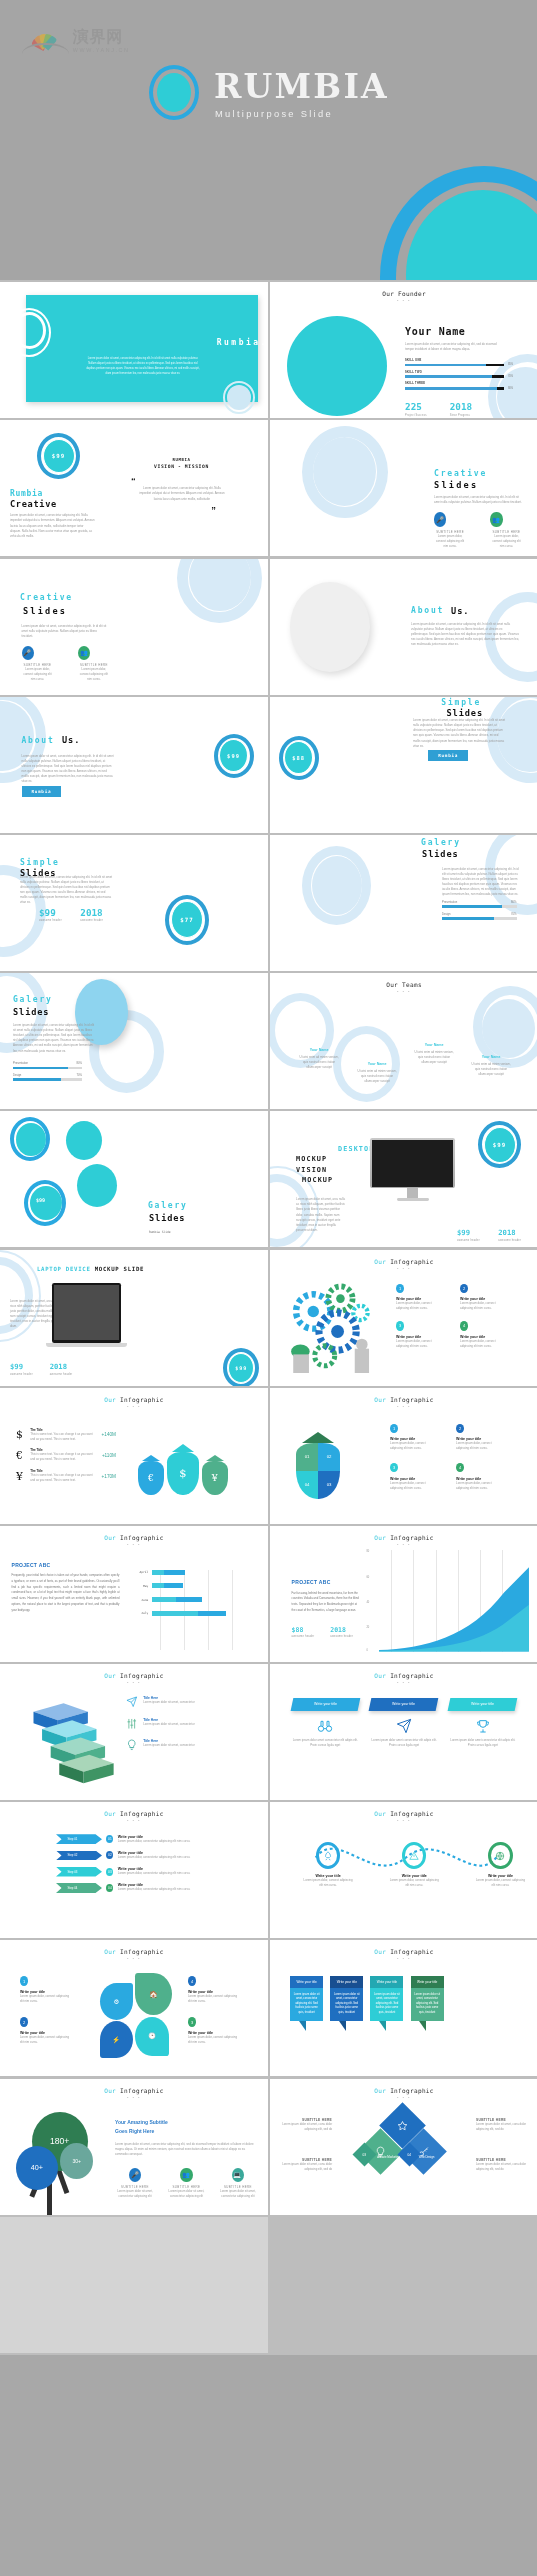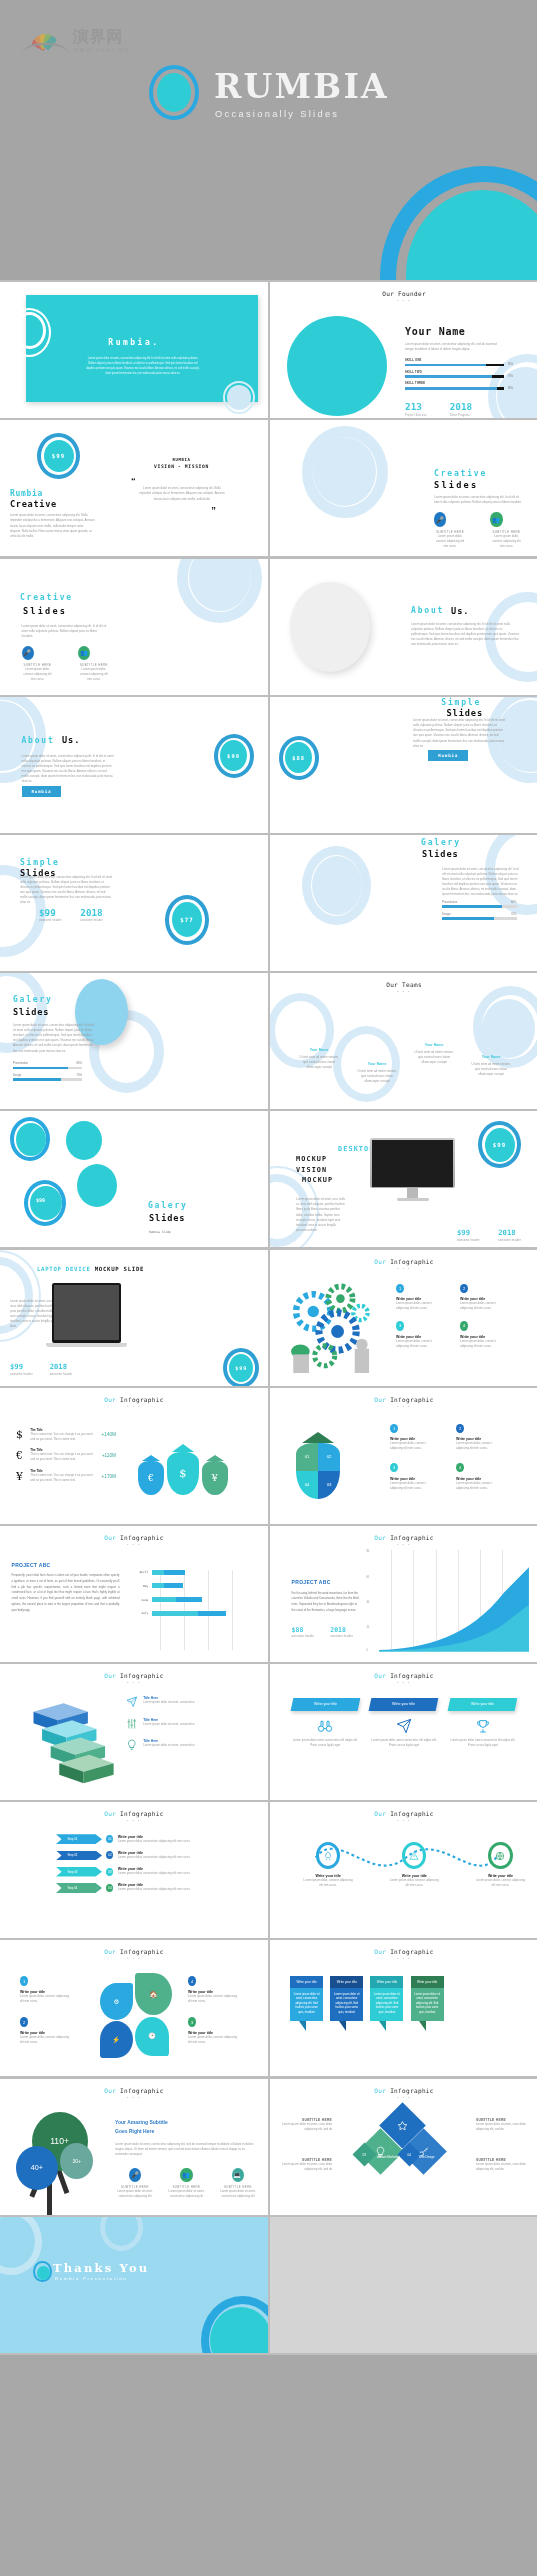--- a/index.html
+++ b/index.html
@@ -186,34 +186,34 @@
         <span class="wm-arc"></span>
       </div>
       <div>
         <div class="wm-text">演界网</div>
         <div class="wm-url">WWW.YANJ.CN</div>
       </div>
     </div>
 
     <div class="hero-ring"></div>
     <div class="hero-title">RUMBIA</div>
-    <div class="hero-sub">Occasionally Slides</div>
+    <div class="hero-sub">Multipurpose Slide</div>
     <div class="hero-big-ring"></div>
     <div class="hero-big-fill"></div>
   </div>
 
   <div class="grid">
 
     <div class="slide">
       <div style="position:absolute;left:26px;top:13px;right:10px;bottom:16px;background:#2ecdd6;box-shadow:1.4px 2.2px 5.7px rgba(0,0,0,.18)"></div>
       <div class="ring" style="left:13px;top:30px;width:33px;height:37px;border-width:3.6px;border-color:#ffffff;"></div>
       <div class="ring" style="left:7.2px;top:26px;width:44px;height:49px;border-width:2.2px;border-color:#ffffff;"></div>
       <div class="ring" style="right:13px;bottom:4.3px;width:32px;height:33px;border-width:2.9px;border-color:#d6eef7;"></div>
       <div class="disc" style="right:17px;bottom:8.6px;width:24px;height:24.4px;background:#cfe8f5;"></div>
-      <div style="position:absolute;left:0;right:0;top:56px;text-align:center;font-family:'DejaVu Sans Mono',monospace;font-size:8px;font-weight:bold;color:#fff;letter-spacing:2.5px;">Rumbia.</div>
+      <div style="position:absolute;left:0;right:0;top:56px;text-align:right;font-family:'DejaVu Sans Mono',monospace;font-size:8px;font-weight:bold;color:#fff;letter-spacing:2.5px;">Rumbia.</div>
       <div style="position:absolute;left:86px;right:68px;top:75px;font-size:2.6px;color:#e6fbfd;line-height:1.85;text-align:center;">Lorem ipsum dolor sit amet, consectetur adipiscing elit. In id elit sit amet nulla vulputate pulvinar. Nullam aliquet justo eu libero tincidunt, at ultricies ex pellentesque. Sed quis lorem faucibus nisl dapibus pretium non quis quam. Vivamus nec iaculis libero. Aenean ultrices, mi sed mollis suscipit, diam ipsum fermentum leo, non malesuada justo massa vitae ex.</div>
     </div>
 
     <div class="slide">
       <div class="sect-title">Our Founder</div>
       <div class="dots">• • •</div>
       <div class="disc" style="left:17px;top:34px;width:100px;height:100px;background:#2ecdd6;"></div>
       <div class="ring" style="right:-29px;top:72px;width:79px;height:85px;border-width:8px;border-color:#d7eaf7;"></div>
       <div class="disc" style="right:-16px;top:85px;width:57px;height:60px;background:#d7eaf7;"></div>
 
@@ -245,21 +245,21 @@
             <div class="skill-track">
                 <span class="skill-cap" style="width:7%"></span>
               </div>
           </div>
           <div class="skill-pct" style="width:11.5px;">80%</div>
         </div>
       </div>
 
       <div style="position:absolute;left:135px;top:119px;display:flex;gap:23px;">
         <div>
-          <div class="statnum">213</div>
+          <div class="statnum">225</div>
           <div class="statlbl">Project Success</div>
         </div>
         <div>
           <div class="statnum">2018</div>
           <div class="statlbl">Since Progress</div>
         </div>
       </div>
     </div>
 
     <div class="slide">
@@ -968,21 +968,21 @@
     <div class="slide">
       <div class="sect-title">
         <span class="a">Our</span><span> Infographic</span>
       </div>
       <div class="dots">• • •</div>
 
       <div style="position:absolute;left:7.2px;top:30px;width:108px;height:106px;">
         <div style="position:absolute;left:40px;top:42px;width:5px;height:66px;background:#2f2f2f;"></div>
         <div style="position:absolute;left:29px;top:53px;width:5px;height:36px;background:#2f2f2f;transform:rotate(22deg);"></div>
         <div style="position:absolute;left:52px;top:53px;width:5px;height:32px;background:#2f2f2f;transform:rotate(-20deg);"></div>
-        <div class="disc" style="left:24.4px;top:2.9px;width:56px;height:59px;background:#2f7d52;display:flex;align-items:center;justify-content:center;color:#fff;font-size:8.6px;">110+</div>
+        <div class="disc" style="left:24.4px;top:2.9px;width:56px;height:59px;background:#2f7d52;display:flex;align-items:center;justify-content:center;color:#fff;font-size:8.6px;">180+</div>
         <div class="disc" style="left:8.6px;top:37px;width:42px;height:44px;background:#1f6fc0;display:flex;align-items:center;justify-content:center;color:#fff;font-size:7.2px;">40+</div>
         <div class="disc" style="left:53px;top:34px;width:33px;height:36px;background:#6aa79c;display:flex;align-items:center;justify-content:center;color:#fff;font-size:5px;">30+</div>
       </div>
 
       <div style="position:absolute;left:115px;top:40px;font-size:5px;font-weight:bold;color:#2f7dc9;">Your Amazing Subtitle</div>
       <div style="position:absolute;left:115px;top:49px;font-size:5px;font-weight:bold;color:#2f7dc9;">Goes Right Here</div>
       <div class="mini" style="position:absolute;left:115px;right:10px;top:63px;">Lorem ipsum dolor sit amet, consectetur adipiscing elit, sed do eiusmod tempor incididunt ut labore et dolore magna aliqua. Ut enim ad minim veniam, quis nostrud exercitation ullamco laboris nisi ut aliquip ex ea commodo consequat.</div>
       <div style="position:absolute;left:115px;right:10px;top:89px;display:flex;justify-content:space-between;">
         <div style="width:40px;text-align:center">
           <div class="ic ic-blue" style="margin:0 auto">🎤</div>
@@ -1046,28 +1046,18 @@
       <div style="position:absolute;right:10px;top:39px;width:52px;">
         <div style="font-size:3.3px;font-weight:bold;color:#666;letter-spacing:0.3px">SUBTITLE HERE</div>
         <div class="mini">Lorem ipsum dolor sit amet, cona dolor adipiscing elit, sed do</div>
       </div>
       <div style="position:absolute;right:10px;top:79px;width:52px;">
         <div style="font-size:3.3px;font-weight:bold;color:#666;letter-spacing:0.3px">SUBTITLE HERE</div>
         <div class="mini">Lorem ipsum dolor sit amet, cona dolor adipiscing elit, sed do</div>
       </div>
     </div>
 
-    <div class="slide thanks">
-      <div class="ring" style="left:-20px;top:-8.6px;width:62px;height:67px;border-width:7.2px;border-color:#c3e6f5;"></div>
-      <div class="ring" style="left:100px;top:-13px;width:43px;height:47px;border-width:5px;border-color:#b8e2f3;"></div>
-      <div class="ring" style="left:33px;top:44px;width:18.6px;height:21.5px;border-width:2.9px;border-color:#2aa9e0;"></div>
-      <div class="disc" style="left:37px;top:49px;width:13px;height:14.3px;background:#2ecdd6;"></div>
-      <div class="ring" style="right:-16px;bottom:-32px;width:83px;height:89px;border-width:8.6px;border-color:#2aa9e0;"></div>
-      <div class="disc" style="right:-4.3px;bottom:-21.5px;width:62px;height:67px;background:#2ecdd6;"></div>
-      <div class="thanks-title" style="left:53px;top:44px;font-size:11.5px;">Thanks You</div>
-      <div class="thanks-sub" style="left:55px;top:59px;">Rumbia Presentation</div>
-    </div>
 
     <div class="slide empty-slide"></div>
 
   </div>
 </div>
 
 
 </body></html>

